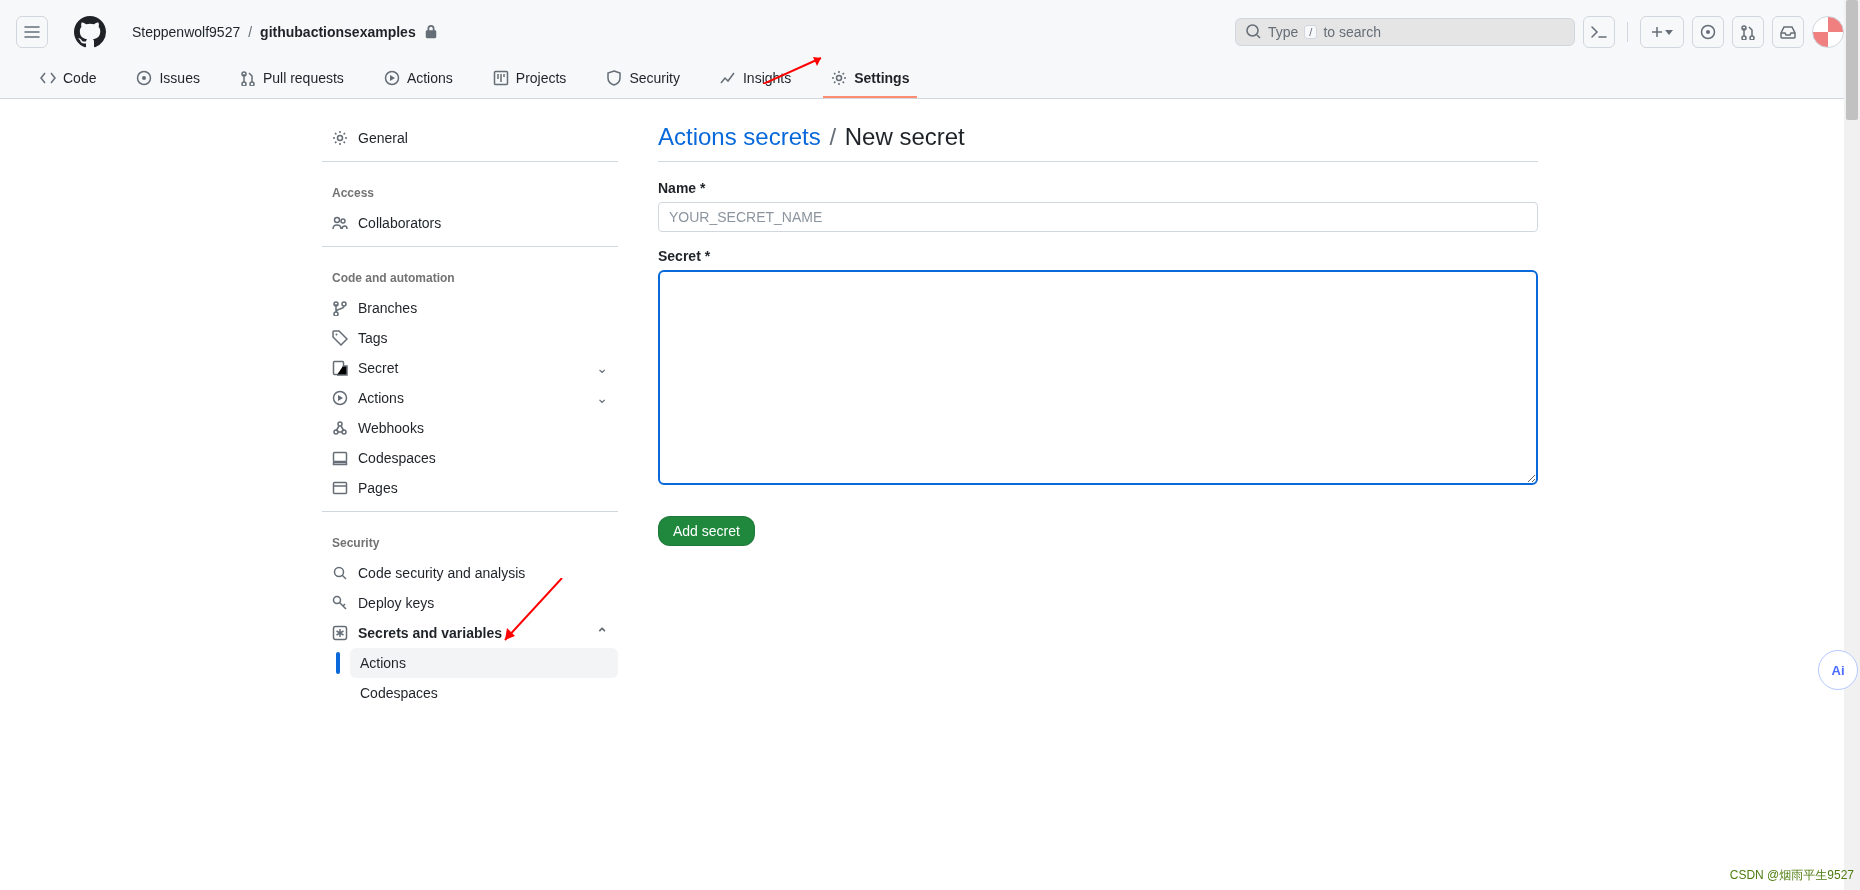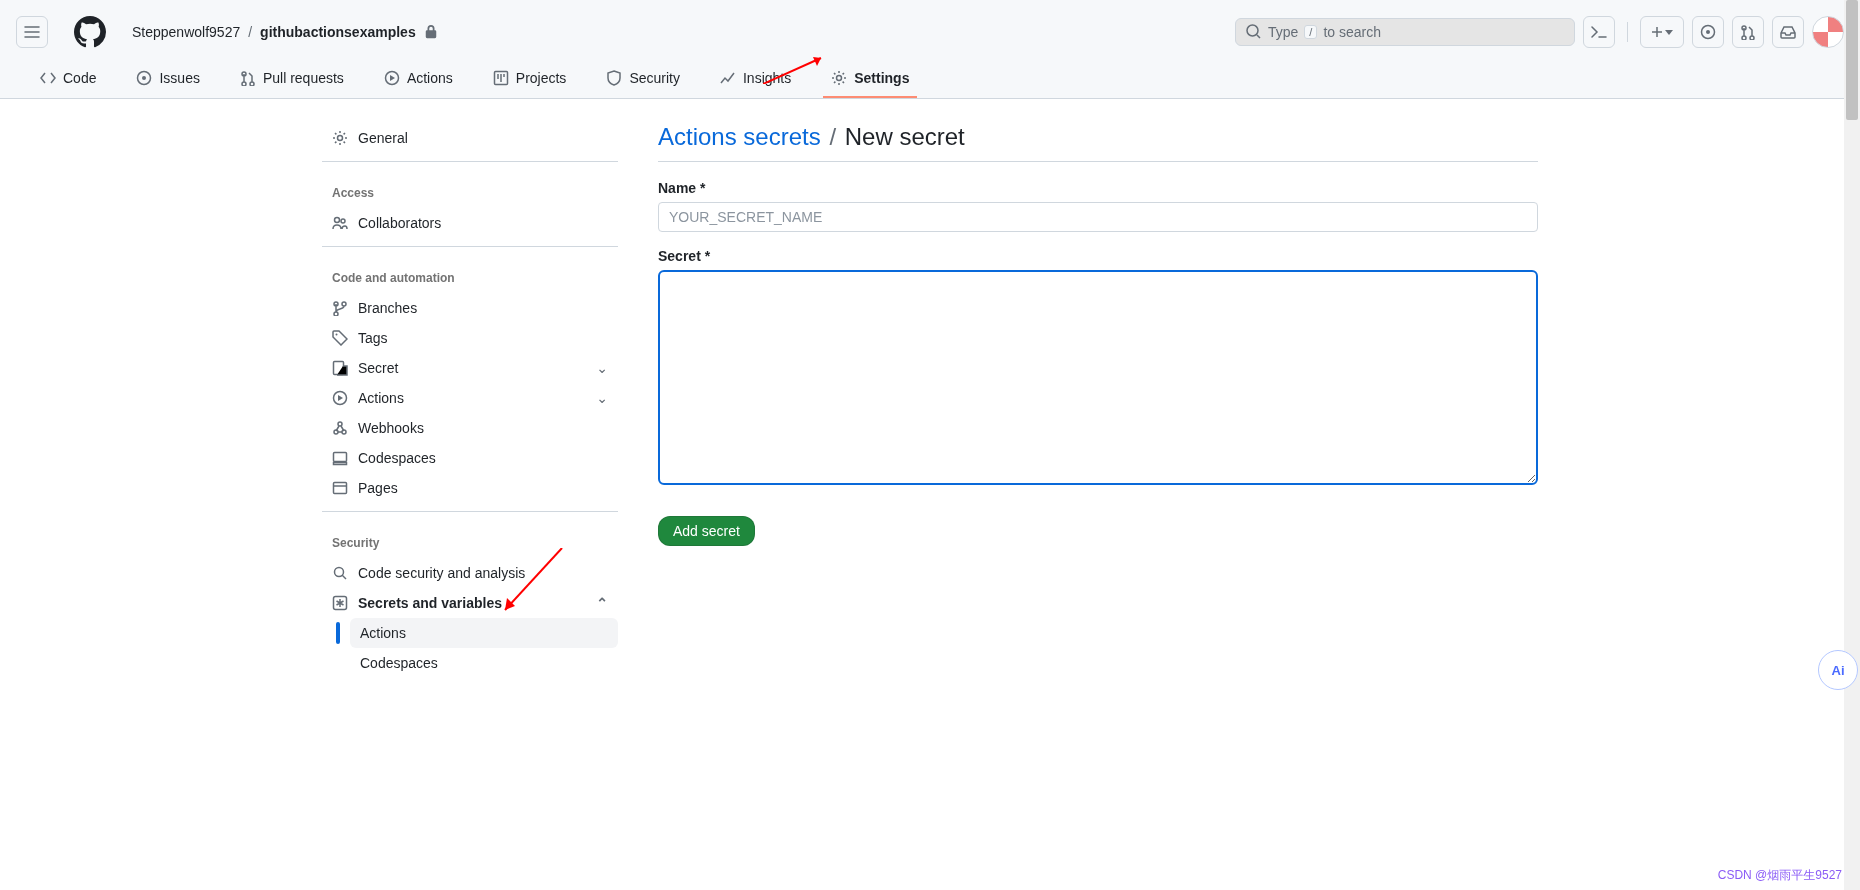--- a/index.html
+++ b/index.html
@@ -41,21 +41,21 @@
 .page-title { font-size: 24px; font-weight: 400; padding-bottom: 10px; border-bottom: 1px solid #d0d7de; margin-bottom: 18px; }
 .page-title .link { color: #0969da; }
 .page-title .sep { color: #656d76; margin: 0 2px; }
 .field-label { font-weight: 600; font-size: 14px; margin-bottom: 6px; display: block; }
 .text-input { width: 100%; border: 1px solid #d0d7de; border-radius: 4px; padding: 6px 10px; font-size: 14px; color: #a21caf; background: #fff; }
 .text-input::placeholder { color: #8c959f; }
 .textarea { width: 100%; border: 2px solid #0969da; border-radius: 6px; padding: 8px 10px; font-size: 14px; font-family: ui-monospace, monospace; resize: vertical; height: 215px; outline: none; }
 .primary-btn { background: #1f883d; color: #fff; border: 1px solid rgba(31,35,40,0.15); border-radius: 12px; padding: 6px 14px; font-size: 14px; font-weight: 500; cursor: pointer; margin-top: 12px; }
 .field-block { margin-bottom: 16px; }
 .arrow1 { position: absolute; color: #ff0000; pointer-events: none; }
-.watermark { position: fixed; bottom: 6px; right: 18px; color: #8b5cf6; font-size: 12px; }
+.watermark { position: fixed; bottom: 6px; right: 6px; color: #4d7c0f; font-size: 12px; }
 .ai-badge { position: fixed; right: 2px; bottom: 200px; width: 40px; height: 40px; border-radius: 50%; border: 1px solid #b3c7ff; display:flex; align-items:center; justify-content:center; color:#4b6bff; font-weight:700; font-size:13px; background:#fff; }
 .scrollbar-stub { position:fixed; top:0; right:0; width:16px; height:100%; background:#f1f1f1; }
 .scrollbar-stub::before { content:""; position:absolute; top:0; left:2px; width:12px; height:120px; background:#c1c1c1; border-radius:2px;}
 svg { display:block; }
 </style>
 </head>
 <body>
 
 <div class="scrollbar-stub"></div>
 
@@ -293,20 +293,29 @@
     <div class="side-group-title">Security</div>
     <div class="side-item">
         <span class="ico">
           <svg width="16" height="16" viewBox="0 0 16 16">
             <circle cx="7" cy="7" r="4.5" fill="none" stroke="currentColor" stroke-width="1.5"></circle>
             <path stroke="currentColor" stroke-width="1.5" d="M10 10l4 4"></path>
           </svg>
         </span>
         <span>Code security and analysis</span>
       </div>
+    <div class="side-item">
+        <span class="ico">
+          <svg width="16" height="16" viewBox="0 0 16 16">
+            <circle cx="5" cy="5" r="3.5" fill="none" stroke="currentColor" stroke-width="1.5"></circle>
+            <path stroke="currentColor" stroke-width="1.5" d="M7.5 7.5L14 14M11 11l2-2"></path>
+          </svg>
+        </span>
+        <span>Deploy keys</span>
+      </div>
     <div class="side-item bold" style="position:relative">
       <span class="ico">
           <svg width="16" height="16" viewBox="0 0 16 16">
             <rect x="1.5" y="1.5" width="13" height="13" rx="2" fill="none" stroke="currentColor" stroke-width="1.5"></rect>
             <path stroke="currentColor" stroke-width="1.5" d="M8 4v8M4.5 6l7 4M4.5 10l7-4"></path>
           </svg>
         </span>
       <span>Secrets and variables</span>
       <span class="chev">⌃</span>
       <svg class="arrow1" style="left:175px; top:-40px;" width="70" height="75" viewBox="0 0 70 75">

